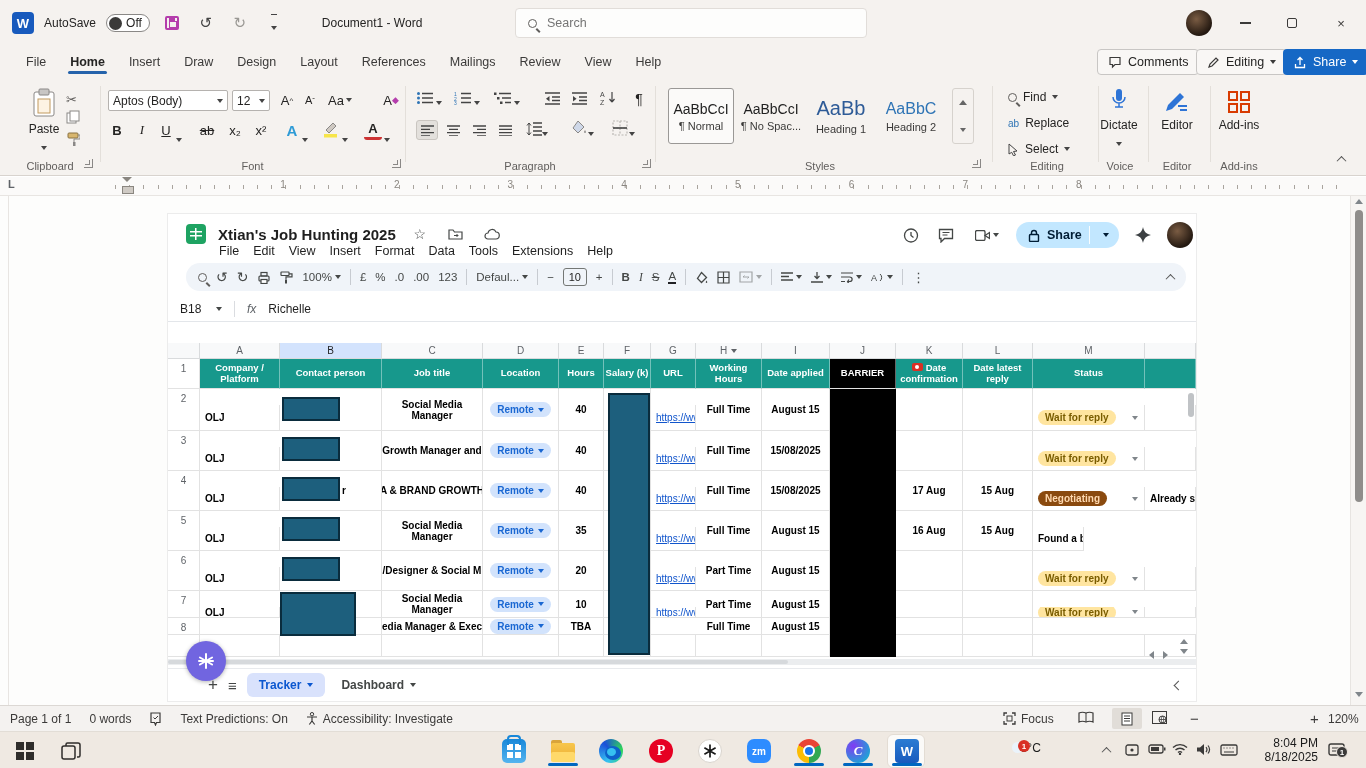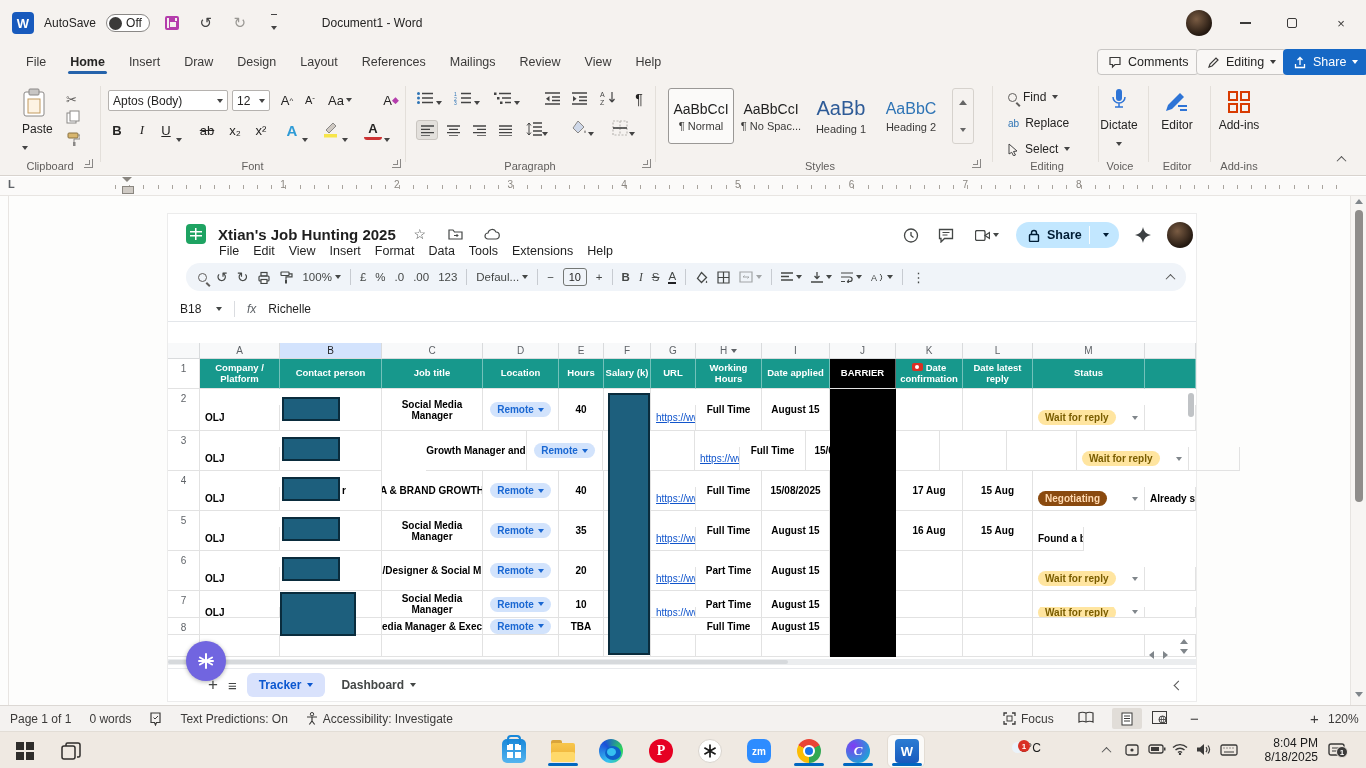--- a/index.html
+++ b/index.html
@@ -183,20 +183,24 @@
     </span>
     <span class="tbico">
         <span class="floppy"></span>
       </span>
     <span class="tbico">↺</span>
     <span class="tbico" style="color:#9a9894">↻</span>
     <span class="tbico">
         <span style="border-top:1.5px solid #444;padding-top:1px"><span class="dd" style="color:#444"></span></span>
       </span>
     <span class="tb-text" style="margin-left:26px">Document1 - Word</span>
+    <div id="search-box">
+      <span class="mag"></span>
+      <input placeholder="Search" style="">
+    </div>
     <div class="abs avatar" style="left:1186px;top:10px"></div>
     <div class="abs winbtn" style="left:1224px">
         <span class="minbar"></span>
       </div>
     <div class="abs winbtn" style="left:1271px">
         <span class="maxbox"></span>
       </div>
     <div class="abs winbtn" style="left:1320px">×</div>
   </div>
 
@@ -231,21 +235,21 @@
       <svg width="14" height="13">
           <path d="M7 9V2M4.5 4L7 1.5 9.5 4M2.5 8v3.5h9V8" fill="none" stroke="#fff" stroke-width="1.3"></path>
         </svg>
       <span>Share</span>
         <span class="dd" style="color:#fff"></span>
     </div>
   </div>
 
   <div id="ribbon" class="abs">
 
-    <div class="abs" style="left:22px;top:10px;width:44px;height:64px;text-align:left">
+    <div class="abs" style="left:22px;top:10px;width:44px;height:64px;text-align:center">
       <svg width="24" height="30">
           <rect x="2" y="4" width="20" height="24" rx="2" fill="#fff" stroke="#8a8886"></rect>
           <rect x="7" y="1" width="10" height="6" rx="1" fill="#c8c6c4" stroke="#8a8886"></rect>
           <rect x="6" y="11" width="12" height="14" fill="#fdf3e3" stroke="#c19a5e"></rect>
         </svg>
       <div style="font-size:12px;color:#252423">Paste</div>
       <span class="dd" style="color:#444"></span>
     </div>
     <div class="abs" style="left:66px;top:12px"><span style="font-size:13px;color:#605e5c">✂</span></div>
     <div class="abs" style="left:66px;top:32px">
@@ -784,21 +788,21 @@
             <div class="sg-cell al" style="width: 112px;">
               <span class="chip" style="background: rgb(255, 229, 160); color: rgb(122, 93, 0);">Wait for reply</span>
               <span class="dd" style="position: absolute; right: 6px; color: rgb(128, 134, 139);"></span>
             </div>
             <div class="sg-cell al" style="width: 51px;"></div>
           </div>
           <div class="sg-row" style="height: 40px;">
             <div class="sg-cell rownum" style="width: 32px;">3</div>
             <div class="sg-cell al" style="width: 80px;">OLJ</div>
             <div class="sg-cell" style="width: 102px;"></div>
-            <div class="sg-cell" style="width: 101px; margin-left: 44px;">
+            <div class="sg-cell" style="width: 101px;">
               <span class="jc">Growth Manager and</span>
             </div>
             <div class="sg-cell" style="width: 76px;">
               <span class="chip" style="background: rgb(210, 227, 252); color: rgb(25, 103, 210);">
                 <span>Remote</span>
                 <span class="dd"></span>
               </span>
             </div>
             <div class="sg-cell" style="width: 45px;">40</div>
             <div class="sg-cell" style="width: 47px;"></div>

